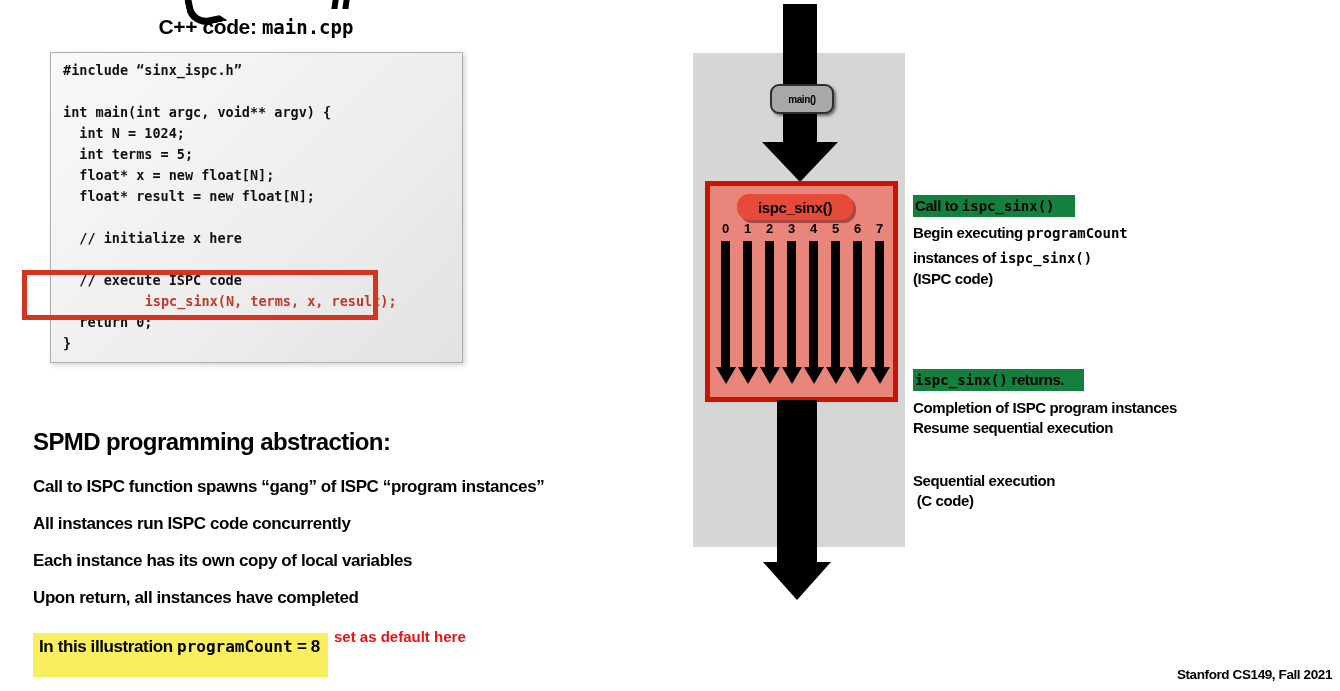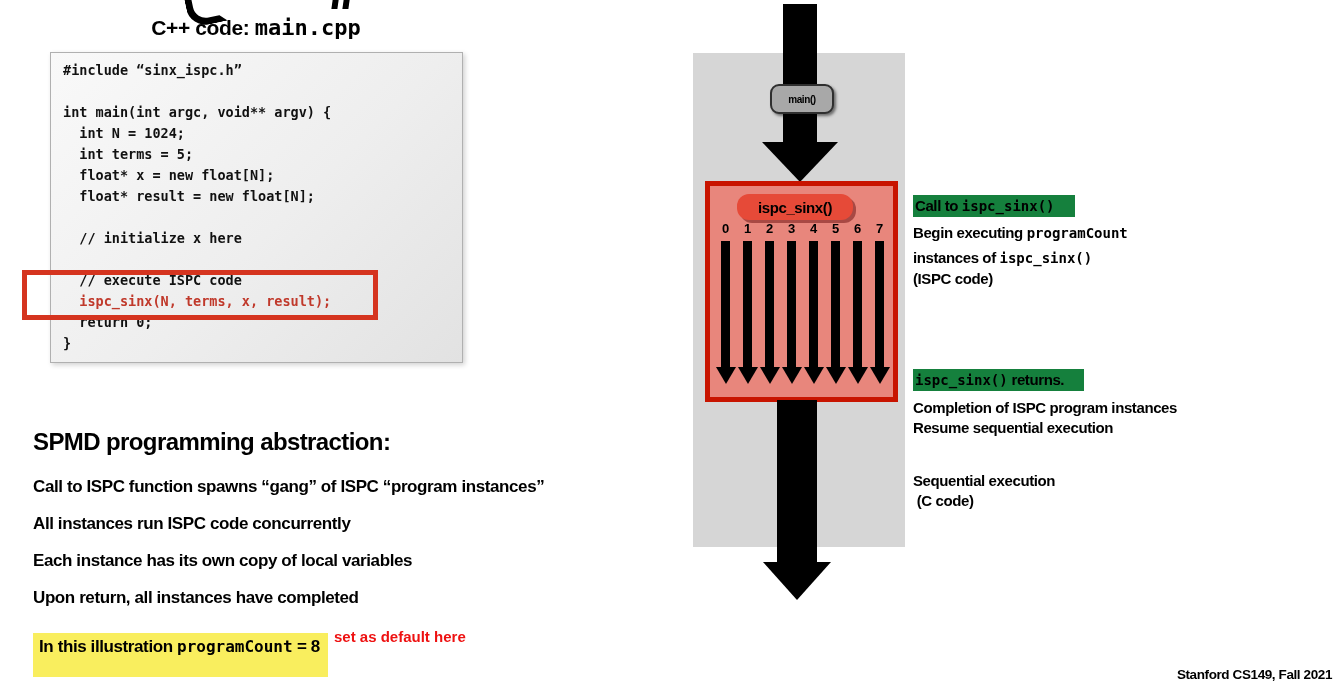--- a/index.html
+++ b/index.html
@@ -11,28 +11,28 @@
 
   
   .frag-g{position:absolute;left:186px;top:-13px;width:24px;height:24px;
           border:7px solid transparent;border-bottom-color:#000;border-left-color:#000;
           border-radius:0 0 0 20px;transform:rotate(-12deg);}
   .frag-q{position:absolute;top:0;width:6px;height:9px;background:#000;transform:skewX(-8deg);}
 
   
   .code-heading{position:absolute;left:46px;top:15px;width:420px;text-align:center;white-space:pre;}
   .code-heading .lbl{font-size:21px;}
-  .code-heading .file{font-size:22px;}
+  .code-heading .file{font-size:19px;}
   .code-box{position:absolute;left:50px;top:52px;width:413px;height:311px;box-sizing:border-box;
             background:linear-gradient(135deg,#f9f9f9 0%,#eeeeee 55%,#e2e2e2 100%);
             border:1px solid #b0b0b0;box-shadow:2px 2px 5px rgba(0,0,0,0.18);
             padding:7px 0 0 12px;}
   .code-line{font-family:"DejaVu Sans Mono","Liberation Mono",monospace;font-weight:bold;
              font-size:13.5px;line-height:21px;min-height:21px;white-space:pre;color:#111;}
-  .code-line.red{color:#c0392b;}
+  .code-line.red{color:#c0392b;text-align:center;}
   .code-highlight{position:absolute;left:22px;top:270px;width:356px;height:50px;box-sizing:border-box;
                   border:5px solid #d5341f;}
 
   
   .spmd-heading{position:absolute;left:33px;top:428px;font-size:24px;letter-spacing:-0.6px;}
   .spmd-points{position:absolute;left:33px;top:477px;}
   .spmd-point{font-size:17px;line-height:20px;margin-bottom:17px;white-space:pre;}
   .illus{position:absolute;left:33px;top:633px;background:#f9ee5e;padding:4px 8px 20px 6px;white-space:pre;}
   .illus .t{font-size:17px;}
   .illus .c{font-size:16px;}

